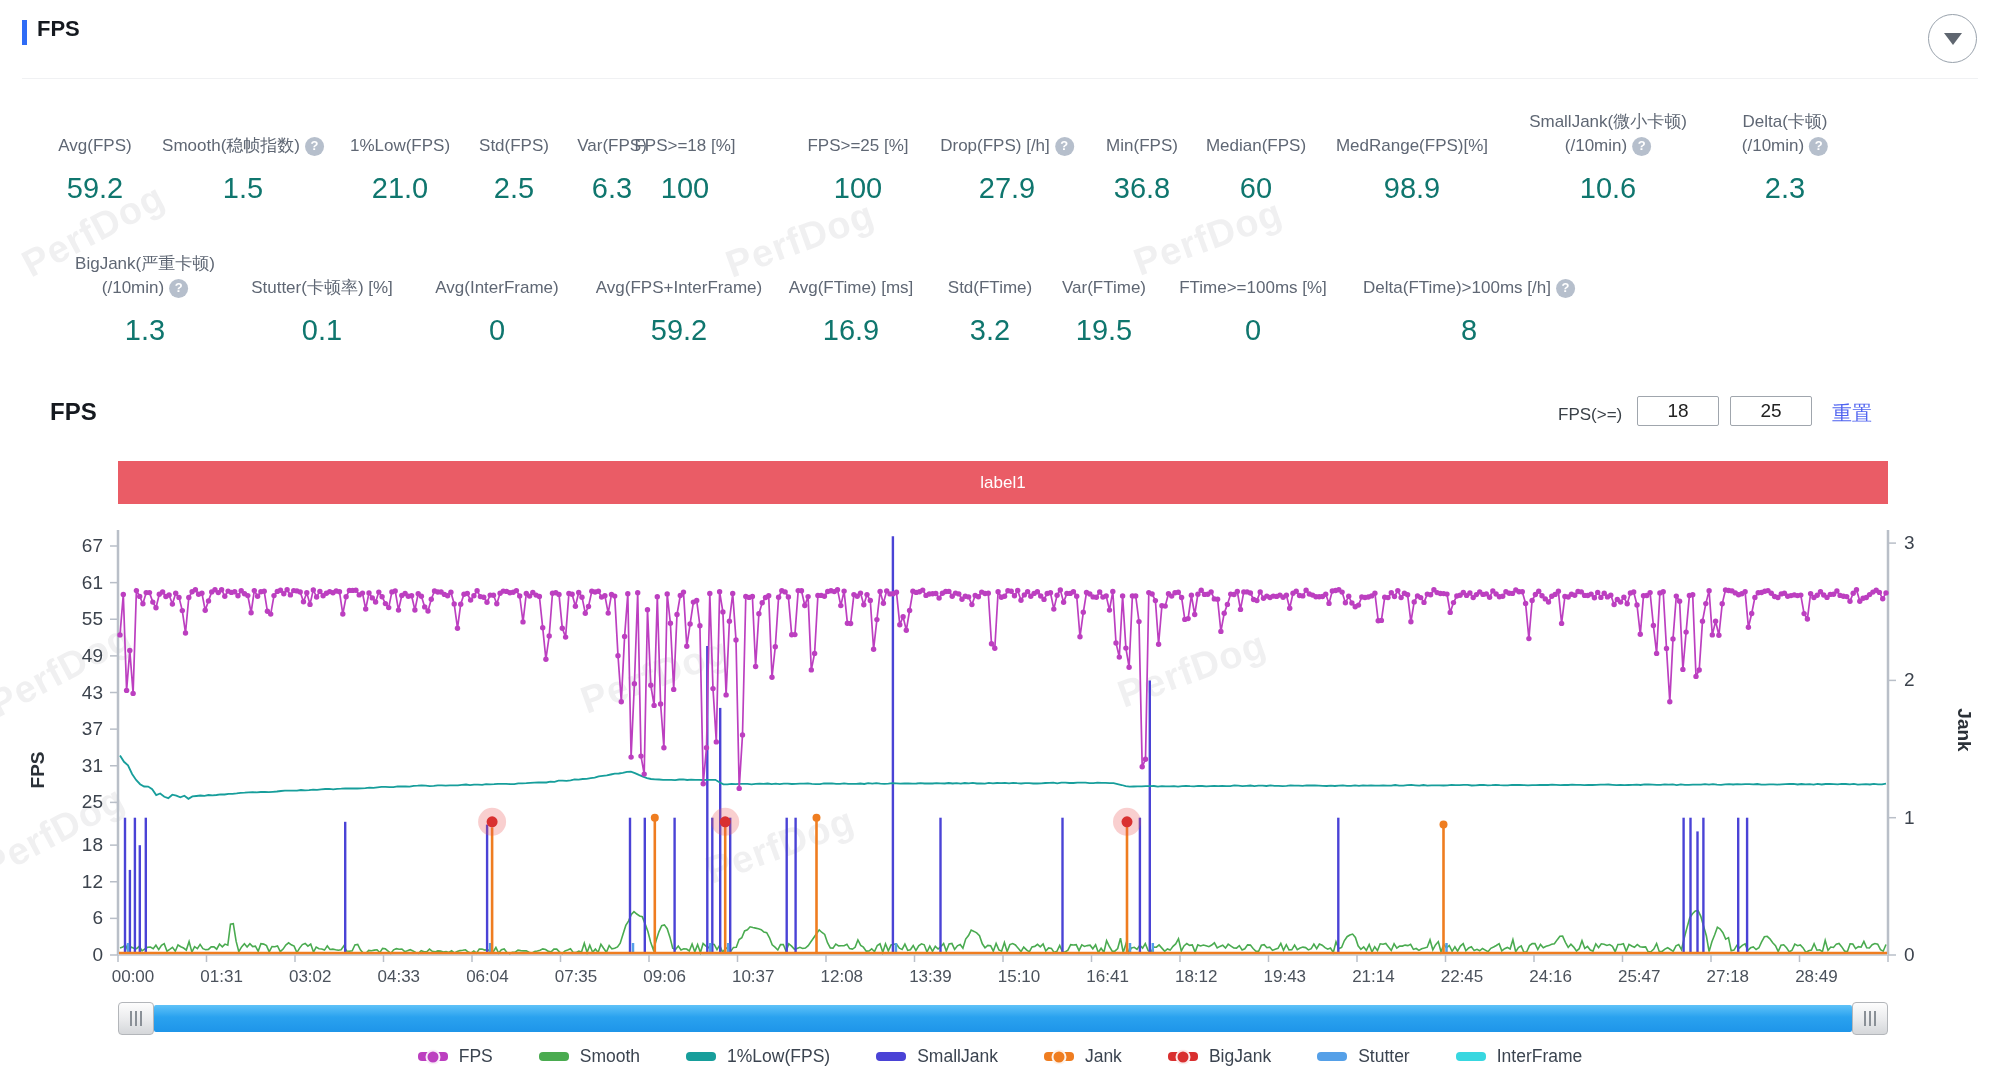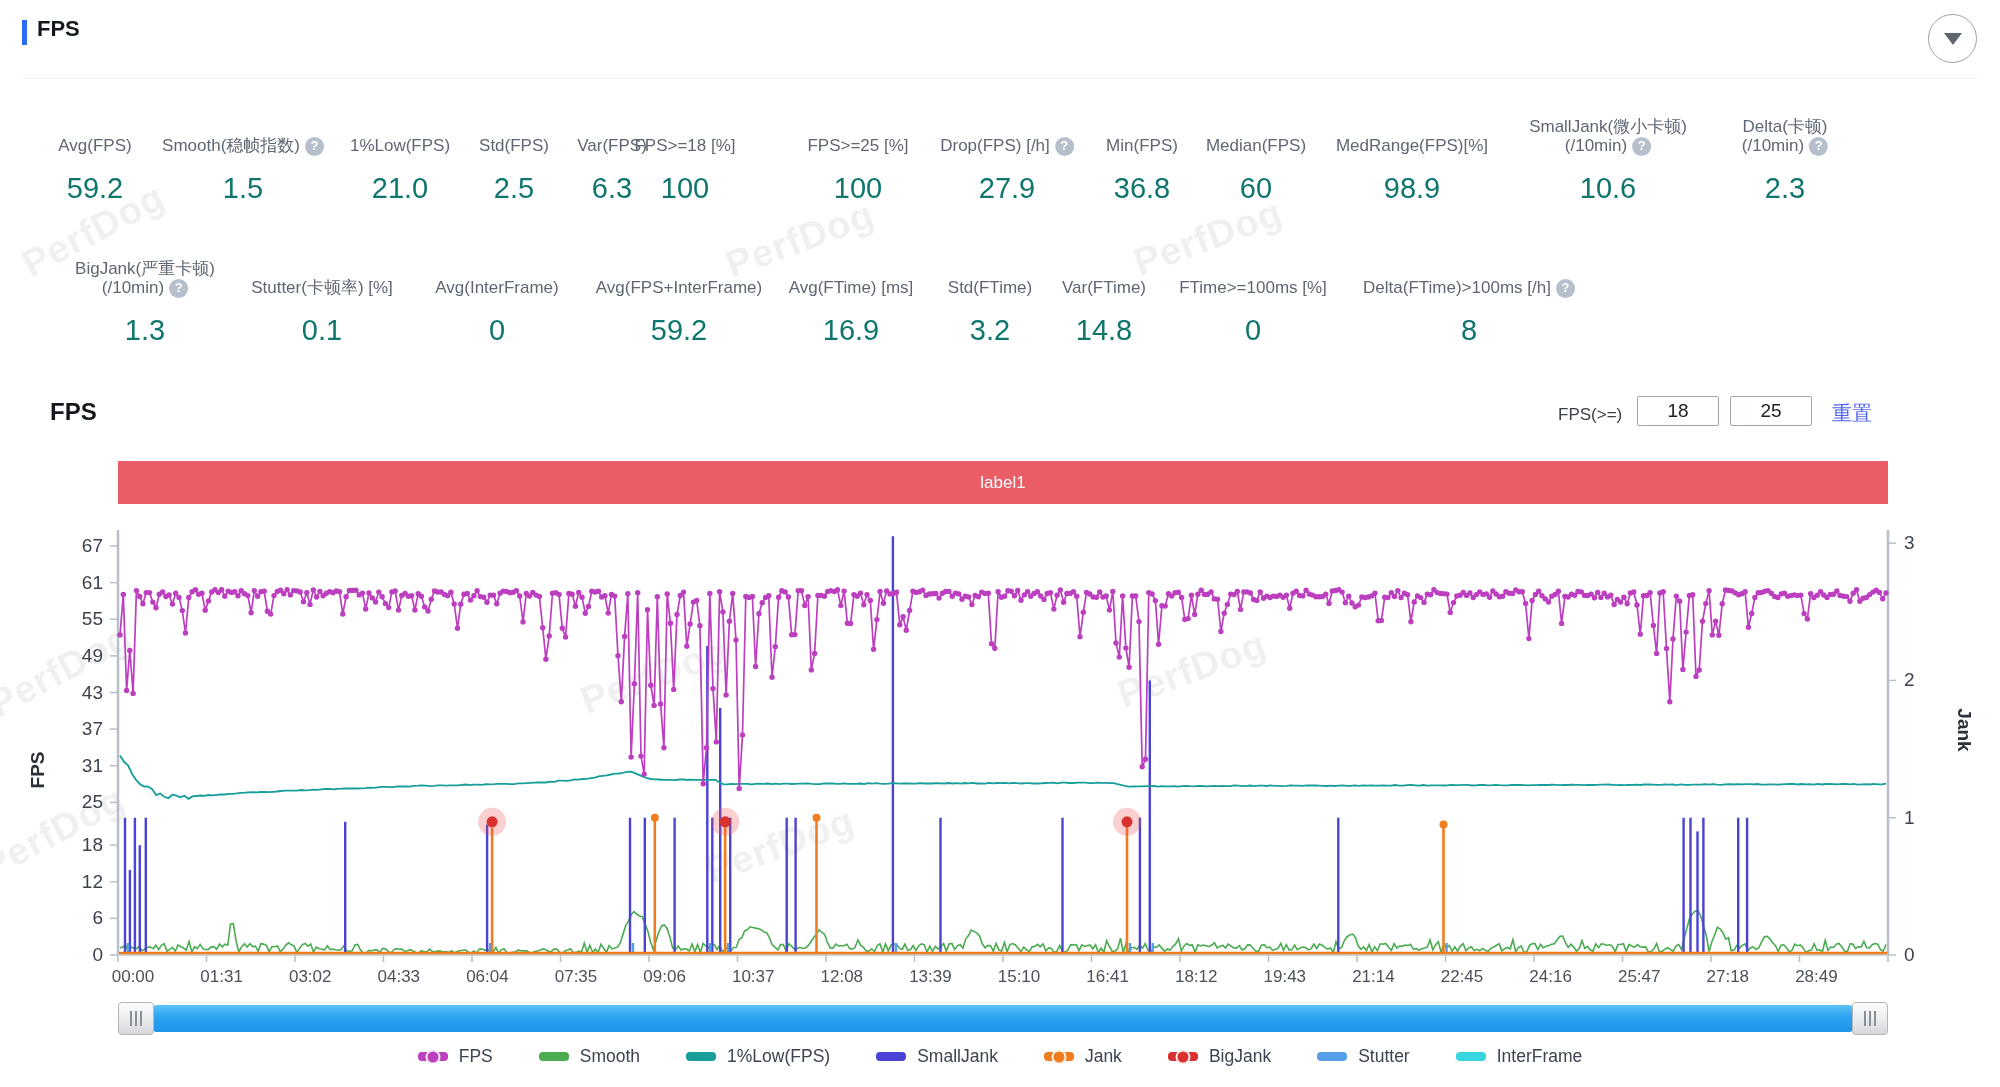--- a/index.html
+++ b/index.html
@@ -8,21 +8,21 @@
   
   .hdr-accent{position:absolute;left:22px;top:20px;width:5px;height:25px;background:#2f6cf6;}
   .hdr-title{position:absolute;left:37px;top:16px;font-size:22px;font-weight:700;color:#15191f;}
   .collapse-btn{position:absolute;left:1928px;top:14px;width:47px;height:47px;border:1.5px solid #99a2ac;
        border-radius:50%;display:flex;align-items:center;justify-content:center;cursor:pointer;background:#fff;}
   .tri-down{width:0;height:0;border-left:9px solid transparent;border-right:9px solid transparent;
        border-top:12px solid #5f6670;}
   .hdr-divider{position:absolute;left:22px;top:78px;width:1956px;height:1px;background:#f0f1f3;}
   
   .stat{position:absolute;transform:translateX(-50%);text-align:center;white-space:nowrap;}
-  .stat-labels{display:flex;flex-direction:column;justify-content:flex-end;min-height:52px;}
+  .stat-labels{display:flex;flex-direction:column;justify-content:flex-end;gap:5px;min-height:52px;}
   .stat-line{font-size:17px;color:#5f6774;line-height:1.15;display:flex;align-items:center;justify-content:center;}
   .help{display:inline-flex;align-items:center;justify-content:center;width:19px;height:19px;margin-left:5px;
        border-radius:50%;background:#b6bfcc;color:#fff;font-size:13px;font-weight:700;cursor:pointer;flex:0 0 auto;}
   .stat-value{margin-top:16px;font-size:29px;font-weight:400;color:#0f766e;}
   
   .sec-title{position:absolute;left:50px;top:398px;font-size:24px;font-weight:700;color:#15191f;}
   .fps-filter-label{position:absolute;left:1558px;top:405px;font-size:17px;color:#3a4148;}
   .fps-input{position:absolute;top:396px;width:82px;height:30px;border:1.5px solid #a0a6ad;border-radius:2px;
        text-align:center;font-size:19px;color:#222;font-family:"Liberation Sans",sans-serif;box-sizing:border-box;background:#fff;}
   #fps-input-low{left:1637px;} #fps-input-high{left:1730px;}
@@ -242,21 +242,21 @@
           </div>
         </div>
         <div class="stat-value">3.2</div>
       </div>
       <div class="stat" style="left: 1104px; top: 246px;">
         <div class="stat-labels">
           <div class="stat-line">
             <span>Var(FTime)</span>
           </div>
         </div>
-        <div class="stat-value">14.8</div>
+        <div class="stat-value">19.5</div>
       </div>
       <div class="stat" style="left: 1253px; top: 246px;">
         <div class="stat-labels">
           <div class="stat-line">
             <span>FTime&gt;=100ms [%]</span>
           </div>
         </div>
         <div class="stat-value">0</div>
       </div>
       <div class="stat" style="left: 1469px; top: 246px;">

